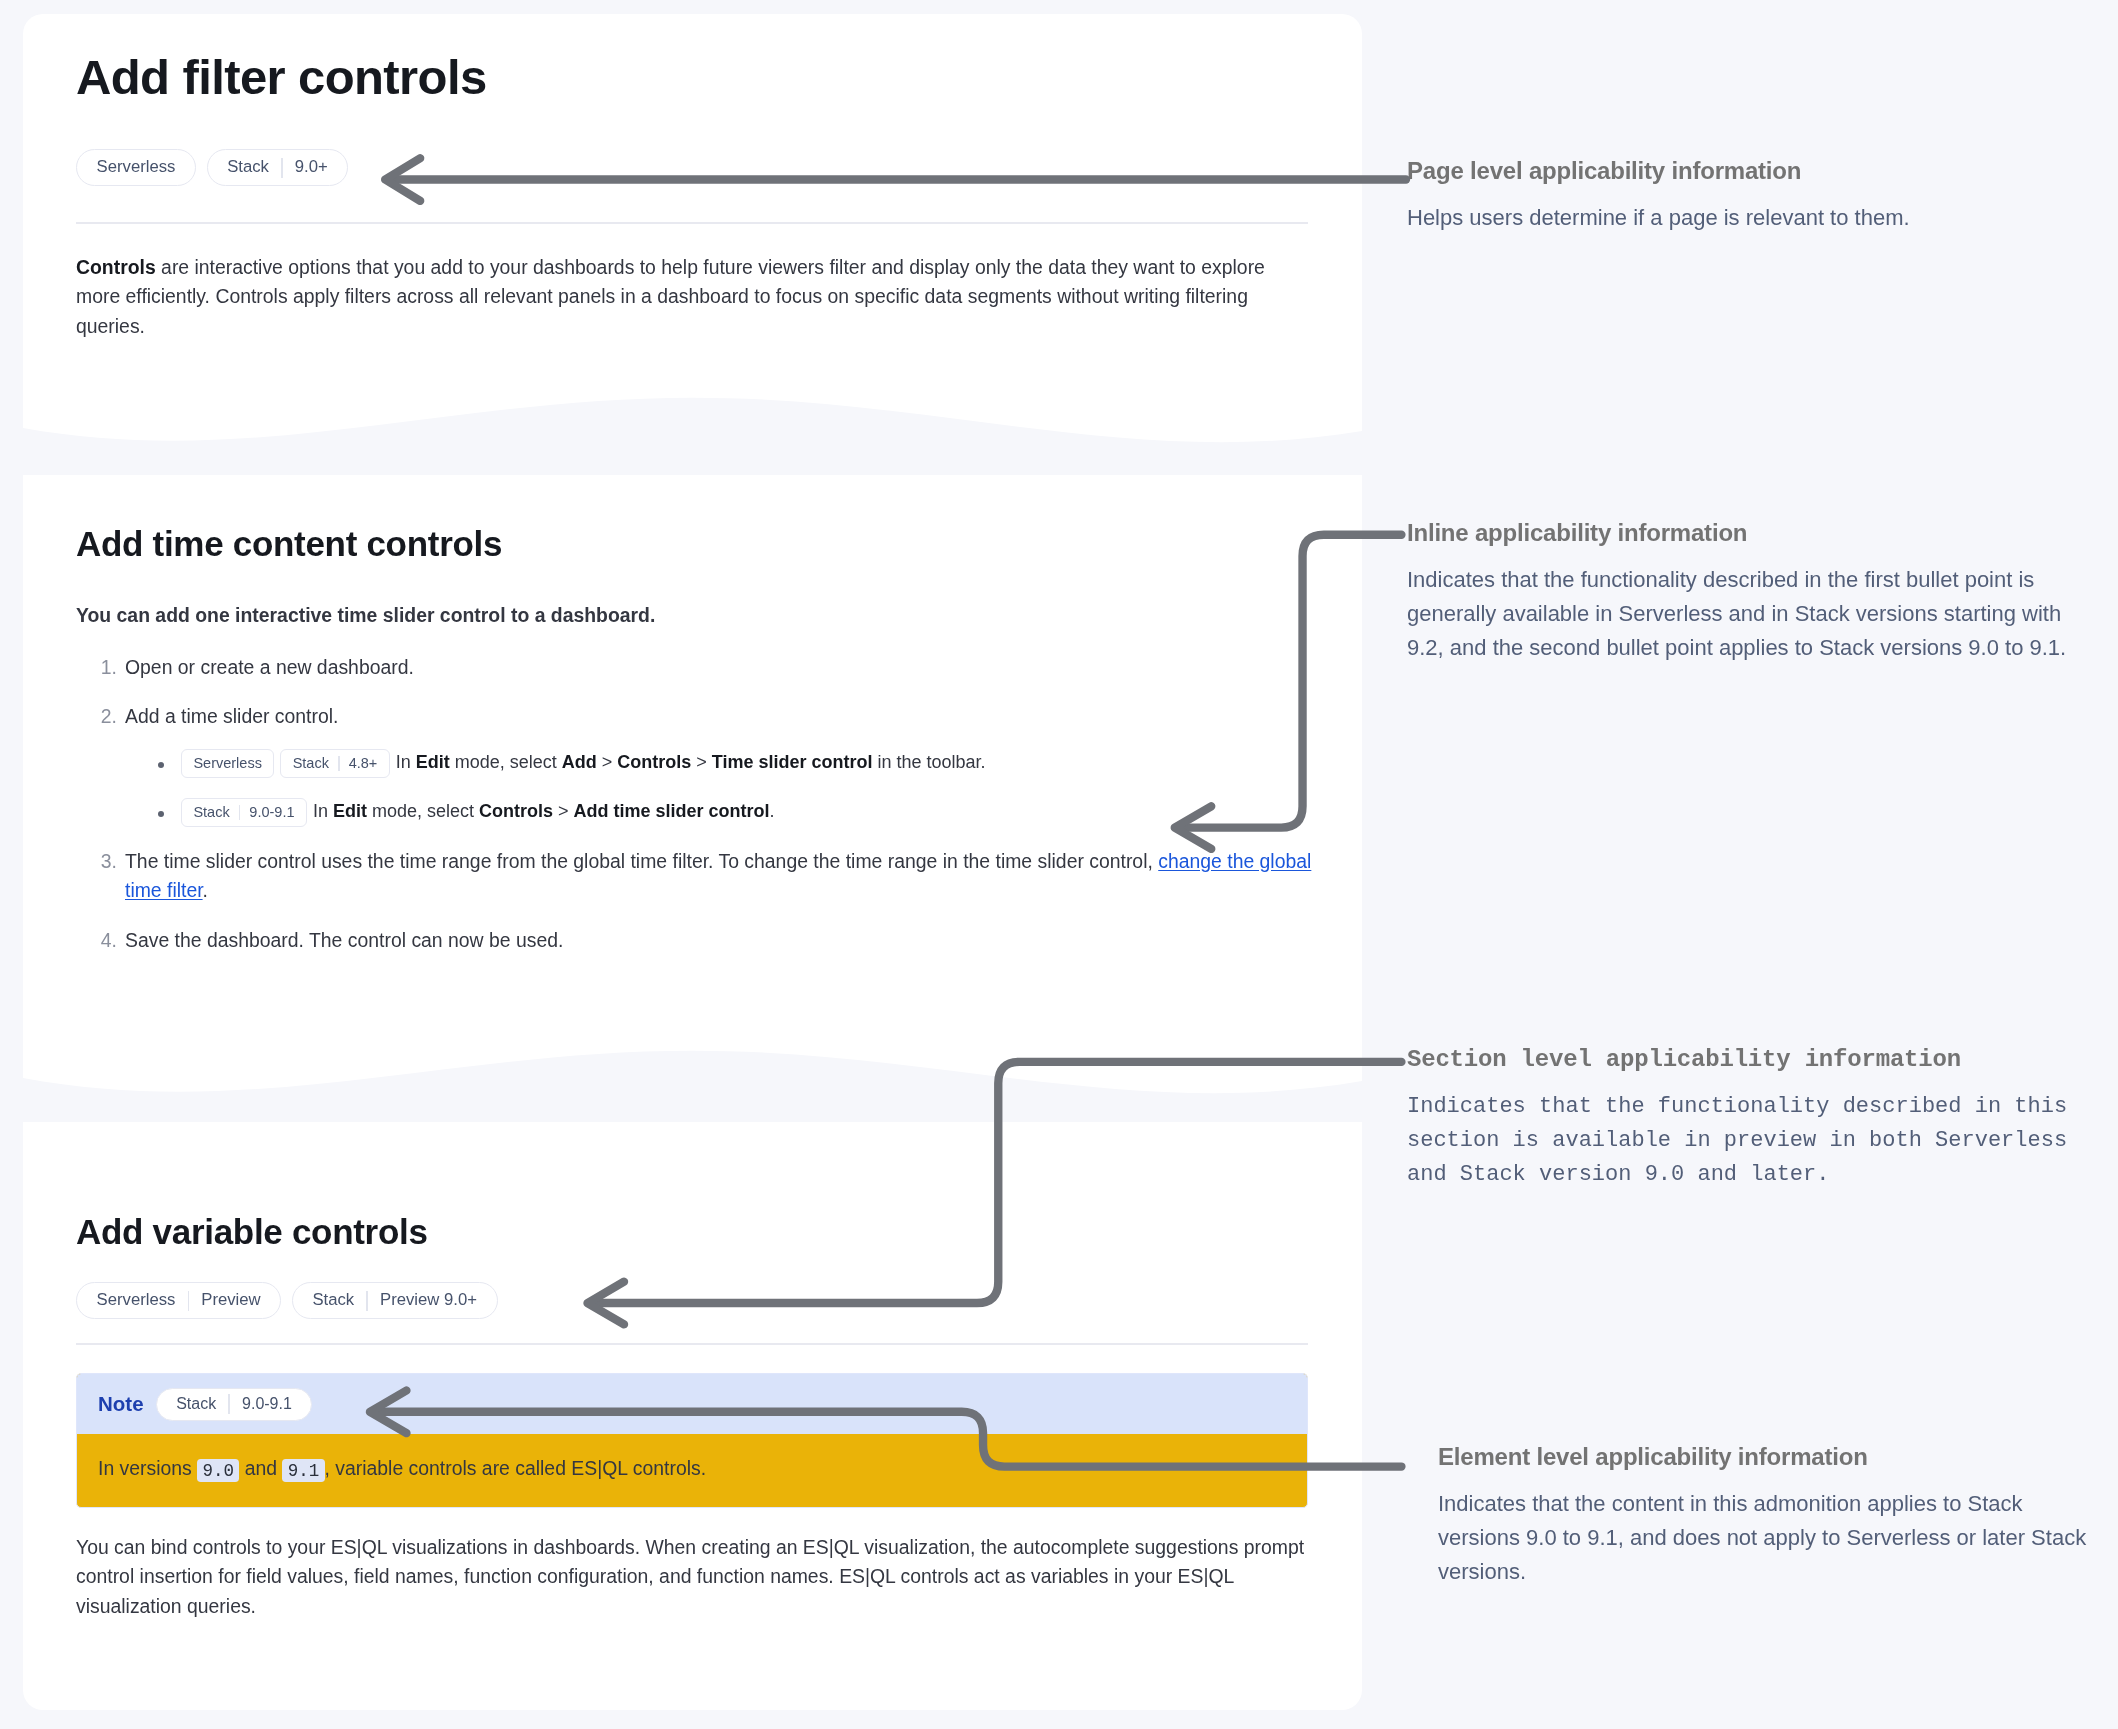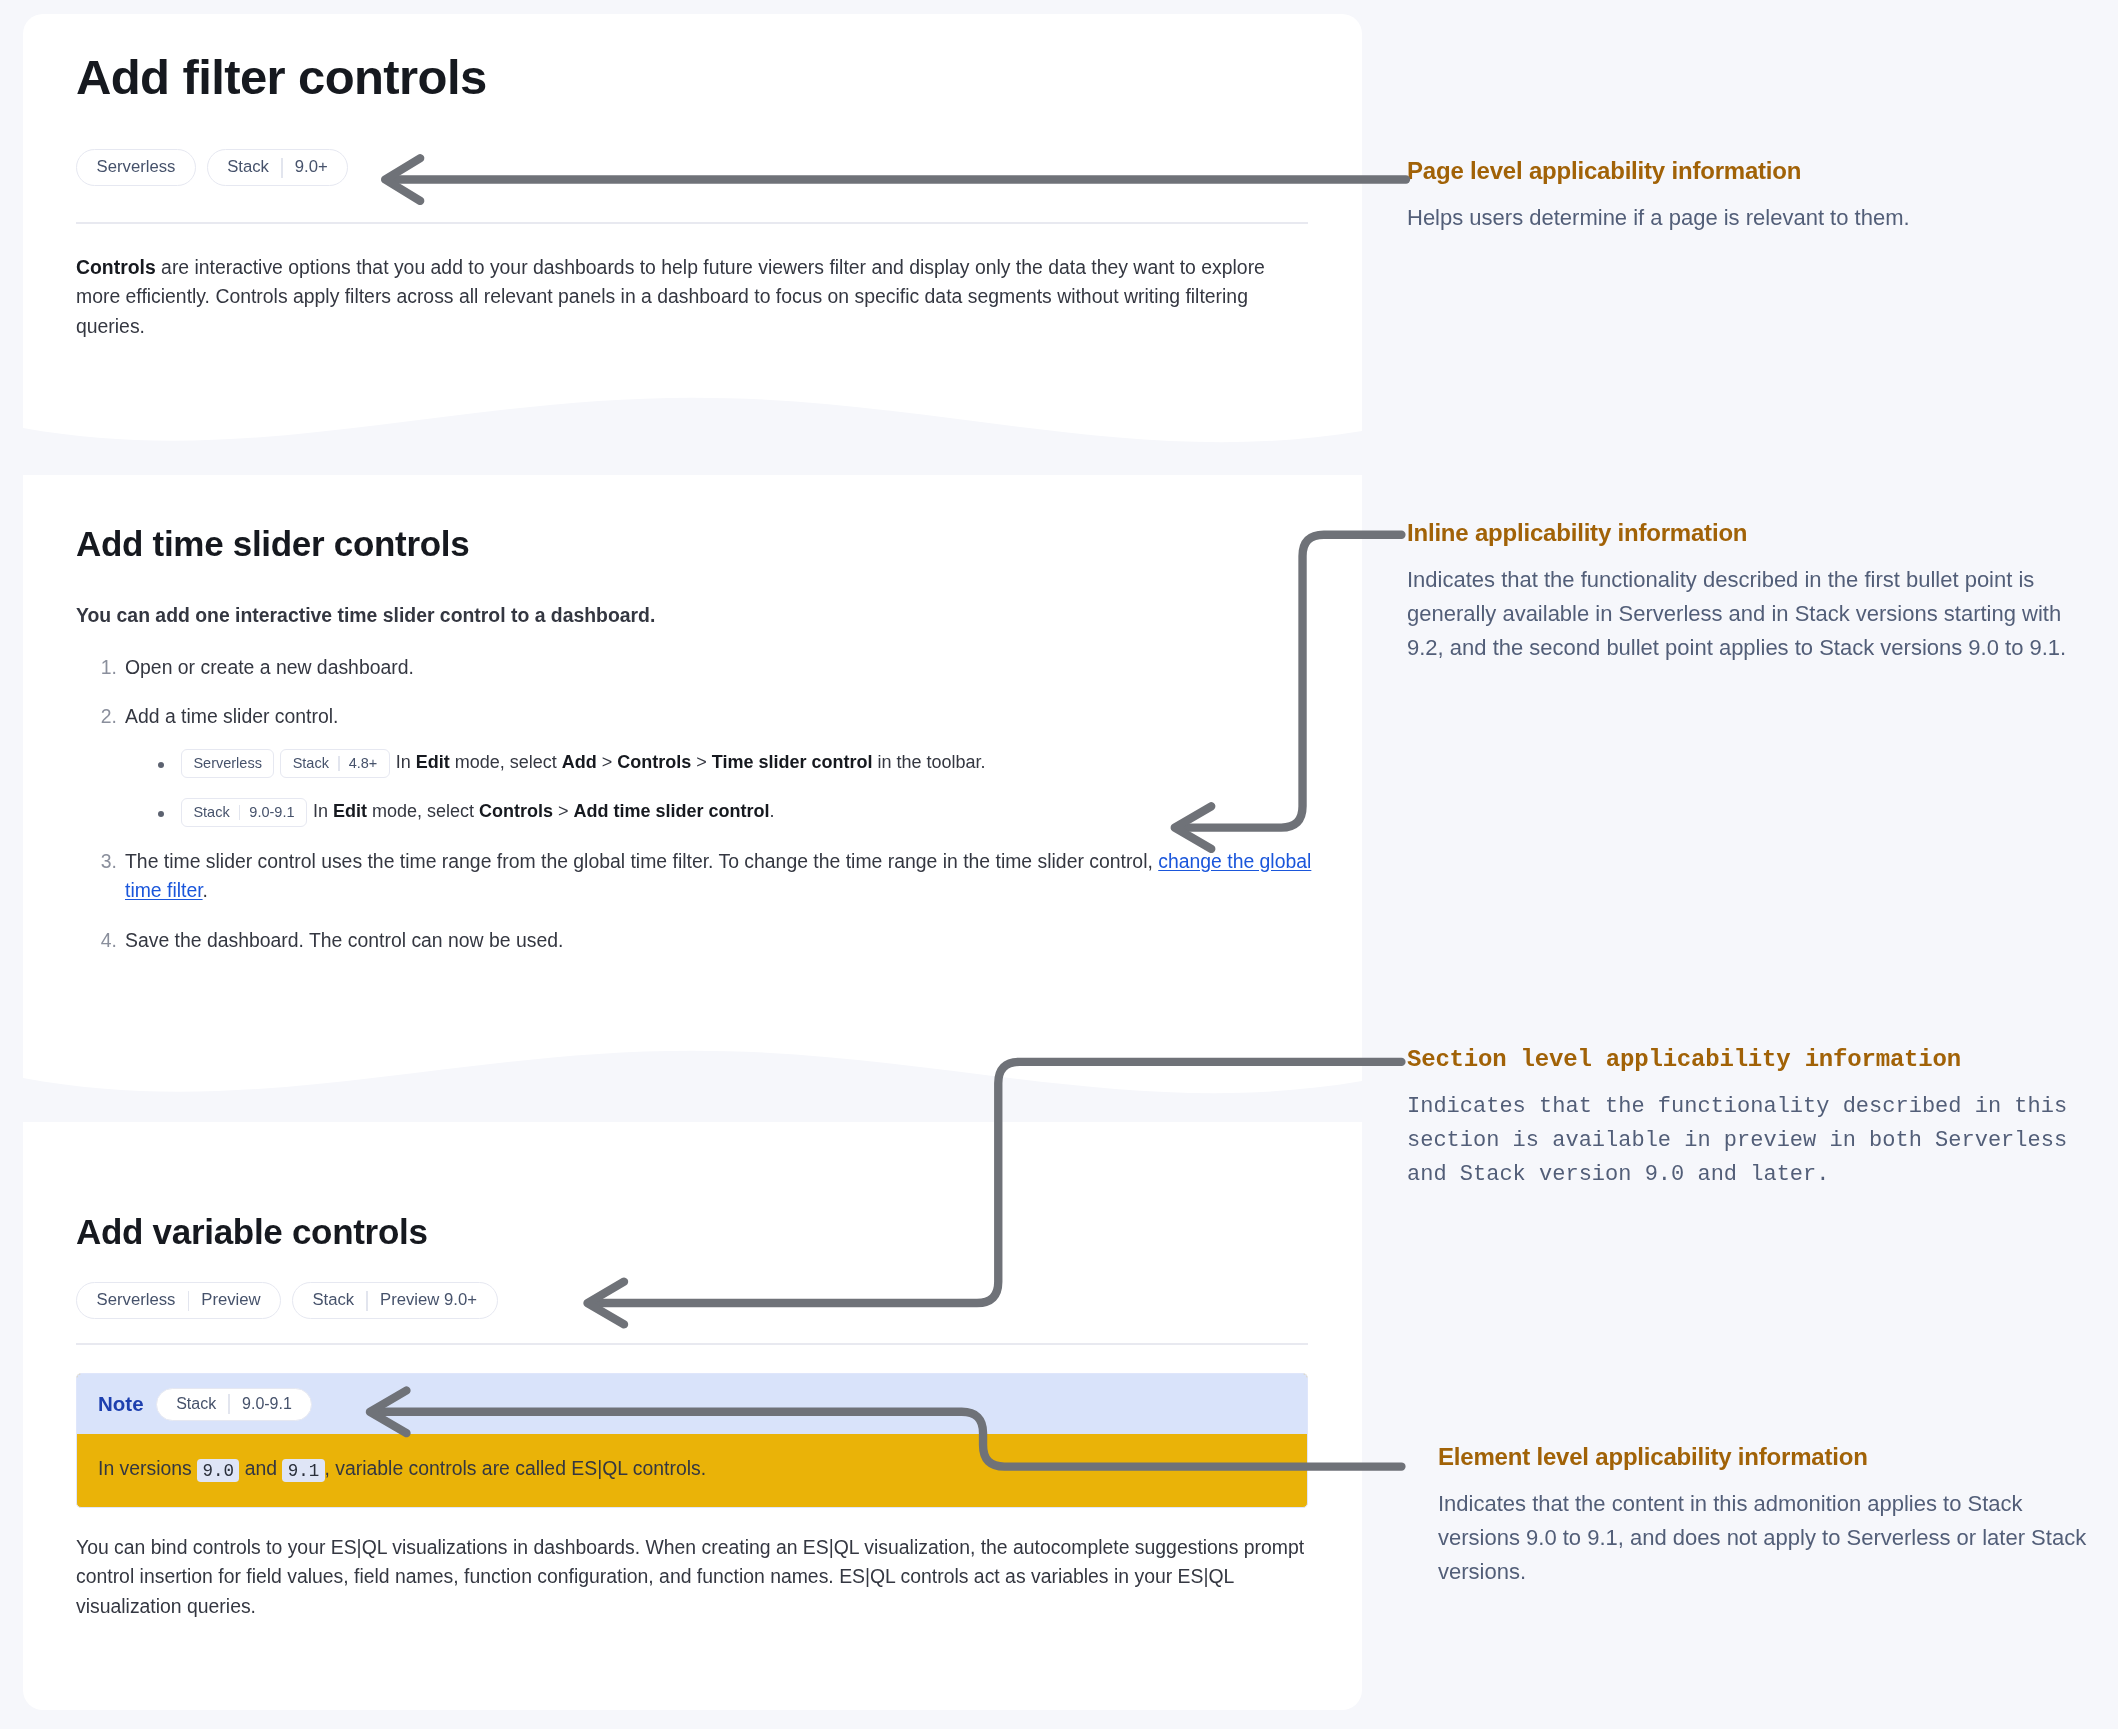--- a/index.html
+++ b/index.html
@@ -232,21 +232,21 @@
   #notes-column {
     position: absolute;
     left: 1407px;
     top: 0;
     width: 685px;
   }
   .note-block { position: absolute; width: 669px; }
   .note-title {
     font-size: 24px;
     font-weight: 700;
-    color: #a16207;
+    color: #737373;
     letter-spacing: -0.2px;
     line-height: 1.15;
     margin-bottom: 16.7px;
   }
   .note-desc {
     font-size: 22px;
     line-height: 1.55;
     color: #525e78;
   }
 
@@ -293,21 +293,21 @@
         <span class="seg">9.0+</span>
       </span>
     </div>
 
     <hr class="hr-rule" style="position:absolute; left:53px; top:222px; width:1232px;">
 
     <p class="body-text" style="position:absolute; left:53px; top:253px; width:1232px;">
       <b>Controls</b><span> are interactive options that you add to your dashboards to help future viewers filter and display only the data they want to explore more efficiently. Controls apply filters across all relevant panels in a dashboard to focus on specific data segments without writing filtering queries.</span>
     </p>
 
-    <h2 class="section-title" style="position:absolute; left:53px; top:525px;">Add time slider controls</h2>
+    <h2 class="section-title" style="position:absolute; left:53px; top:525px;">Add time content controls</h2>
 
     <p class="body-text" style="position:absolute; left:53px; top:601px; width:1232px;font-weight:bold;">You can add one interactive time slider control to a dashboard.</p>
 
     <ol class="steps" style="position:absolute; left:67px; top:653px; width:1225px;">
 
       <li>
         <span class="num">1.</span>
         <span>Open or create a new dashboard.</span>
       </li>
 

